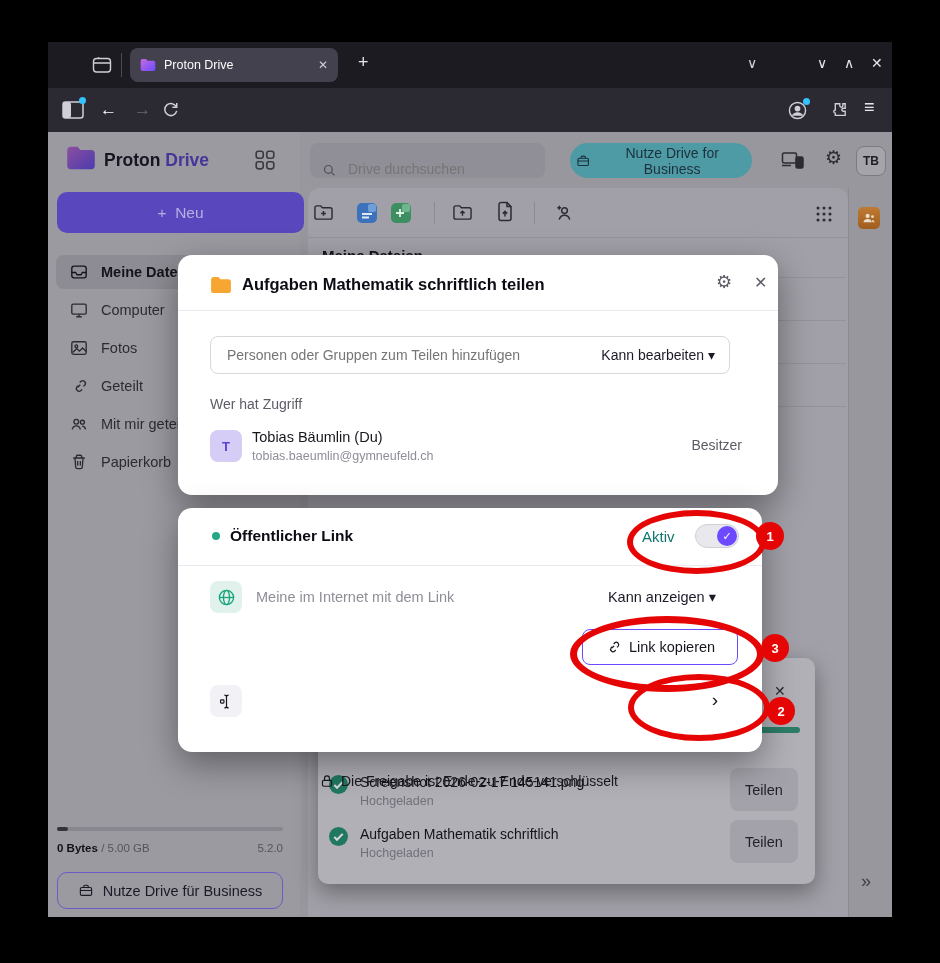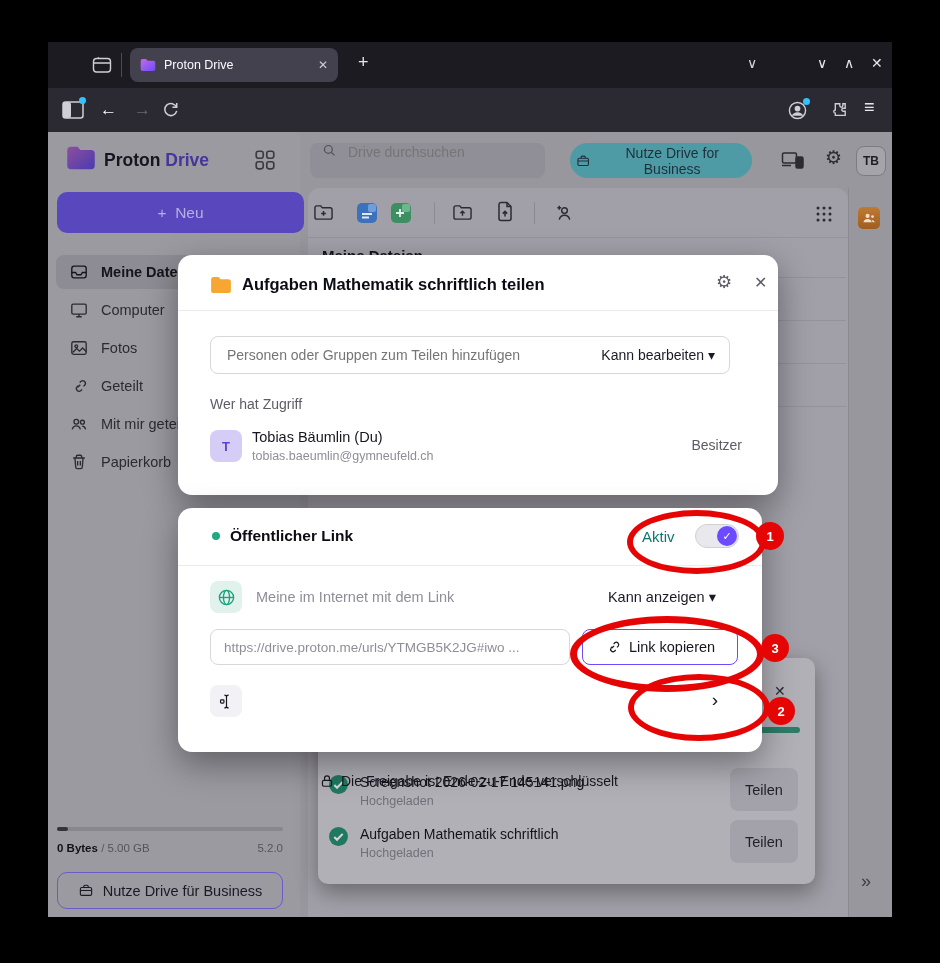--- a/index.html
+++ b/index.html
@@ -196,21 +196,21 @@
       </div>
       <button class="abs" style="left:9px;top:740px;width:226px;height:37px;background:transparent;border:1px solid #6a5bc7;border-radius:10px;color:#1a1925;font-size:14.5px;font-family:inherit;display:flex;align-items:center;justify-content:center;gap:9px">
         <svg width="16" height="15" viewBox="0 0 20 20" fill="none" stroke="#1a1925" stroke-width="1.5">
             <rect x="2.5" y="6" width="15" height="10.5" rx="2"></rect>
             <path d="M7 6V4.8A1.8 1.8 0 0 1 8.8 3h2.4A1.8 1.8 0 0 1 13 4.8V6M2.5 10h15"></path>
           </svg>
         <span>Nutze Drive für Business</span>
       </button>
     </div>
 
-    <div class="abs" style="left:262px;top:11px;width:235px;height:35px;background:#908f97;border-radius:8px;display:flex;align-items:flex-start;padding:0 12px;box-sizing:border-box;gap:9px">
+    <div class="abs" style="left:262px;top:11px;width:235px;height:35px;background:#908f97;border-radius:8px;display:flex;align-items:flex-end;padding:0 12px;box-sizing:border-box;gap:9px">
       <svg width="15" height="15" viewBox="0 0 20 20" fill="none" stroke="#4f4e56" stroke-width="1.6">
           <circle cx="8.5" cy="8.5" r="5.2"></circle>
           <path d="M12.6 12.6l4 4"></path>
         </svg>
       <input style="background: transparent; border: none; font-size: 14px; color: rgb(79, 78, 86); width: 170px;" placeholder="Drive durchsuchen">
     </div>
     <button class="abs" style="left:522px;top:11px;width:182px;height:35px;background:#4f9ba5;border:none;border-radius:18px;color:#1c313c;font-size:14px;font-family:inherit;display:flex;align-items:center;justify-content:center;gap:8px">
       <svg width="15" height="14" viewBox="0 0 20 20" fill="none" stroke="#1c313c" stroke-width="1.6">
           <rect x="2.5" y="6" width="15" height="10.5" rx="2"></rect>
           <path d="M7 6V4.8A1.8 1.8 0 0 1 8.8 3h2.4A1.8 1.8 0 0 1 13 4.8V6M2.5 10h15"></path>
@@ -344,23 +344,20 @@
     <div class="abs iconbox" style="left:32px;top:73px;background:#e1f2ec">
       <svg width="19" height="19" viewBox="0 0 20 20" fill="none" stroke="#19a37c" stroke-width="1.4">
           <circle cx="10" cy="10" r="7.5"></circle>
           <ellipse cx="10" cy="10" rx="3.2" ry="7.5"></ellipse>
           <path d="M2.5 10h15"></path>
         </svg>
     </div>
     <div class="abs ph" style="left:78px;top:81px;font-size:14.5px">Meine im Internet mit dem Link</div>
     <div class="abs dark" style="right:46px;top:81px;font-size:14.5px"><span>Kann anzeigen</span> <span>▾</span></div>
 
-    <div class="abs field" style="left:32px;top:121px;width:360px;height:36px;display:flex;align-items:center;padding:0 13px">
-      <span style="font-size:13.5px;color:#8f8e98;white-space:nowrap;overflow:hidden;text-overflow:ellipsis">https://drive.proton.me/urls/YTMGB5K2JG#iwo ...</span>
-    </div>
     <button class="abs" style="left:404px;top:121px;width:156px;height:36px;background:#fff;border:1.5px solid #6d4aff;border-radius:8px;font-size:14.5px;color:#16161f;font-family:inherit;display:flex;align-items:center;justify-content:center;gap:8px">
       <svg width="16" height="16" viewBox="0 0 20 20" fill="none" stroke="#16161f" stroke-width="1.5">
           <path d="M8.6 11.4l2.8-2.8"></path>
           <path d="M10.8 6.2l1.5-1.5a3 3 0 0 1 4.2 4.2L15 10.4"></path>
           <path d="M9.2 9.6L7.7 11.1a3 3 0 0 0 4.2 4.2l1.5-1.5"></path>
         </svg>
       <span>Link kopieren</span>
     </button>
 
     <div class="abs iconbox" style="left:32px;top:177px;background:#f2f1f5">

